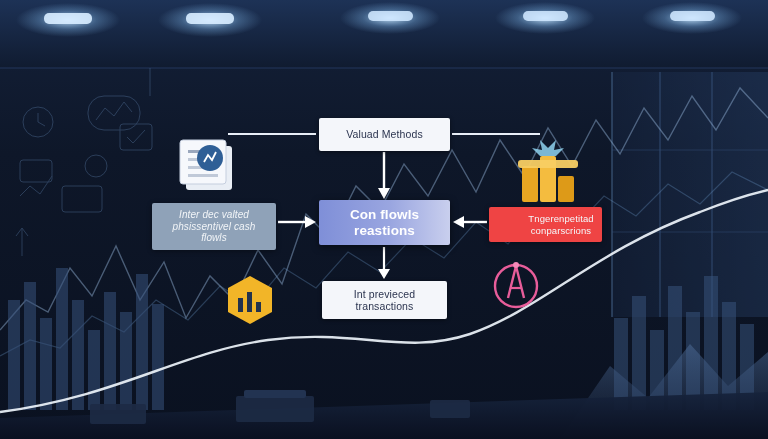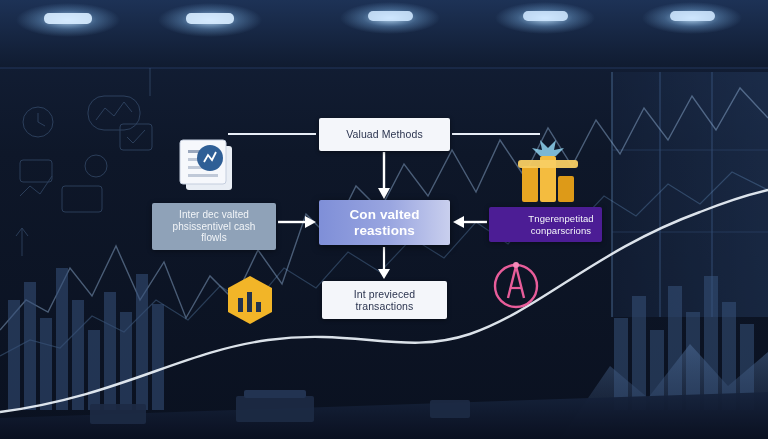--- a/index.html
+++ b/index.html
@@ -60,27 +60,28 @@
   }
   .node-left {
     left: 152px;
     top: 203px;
     width: 124px;
     height: 47px;
     background: #8fa2b8;
     color: #f2f5f8;
     font-size: 10px;
     box-shadow: 0 1px 5px rgba(0,0,0,0.4);
+    font-style: italic;
   }
   .node-right {
     left: 489px;
     top: 207px;
     width: 113px;
     height: 35px;
-    background: #4c1d95;
+    background: #ef4444;
     color: #f4f7fa;
     font-size: 9.5px;
     box-shadow: 0 1px 5px rgba(0,0,0,0.4);
     padding-left: 40px;
   }
   .node-bottom {
     left: 322px;
     top: 281px;
     width: 125px;
     height: 38px;
@@ -267,21 +268,21 @@
 
   <div class="node node-title">
     <span>Valuad Methods</span>
   </div>
 
   <div class="node node-left">
     <span>Inter dec valted phsissentivel cash flowls</span>
   </div>
 
   <div class="node node-center">
-    <span>Con valted reastions</span>
+    <span>Con flowls reastions</span>
   </div>
 
   <div class="node node-right">
     <span>Tngerenpetitad conparscrions</span>
   </div>
 
   <div class="node node-bottom">
     <span>Int previeced transactions</span>
   </div>
 

